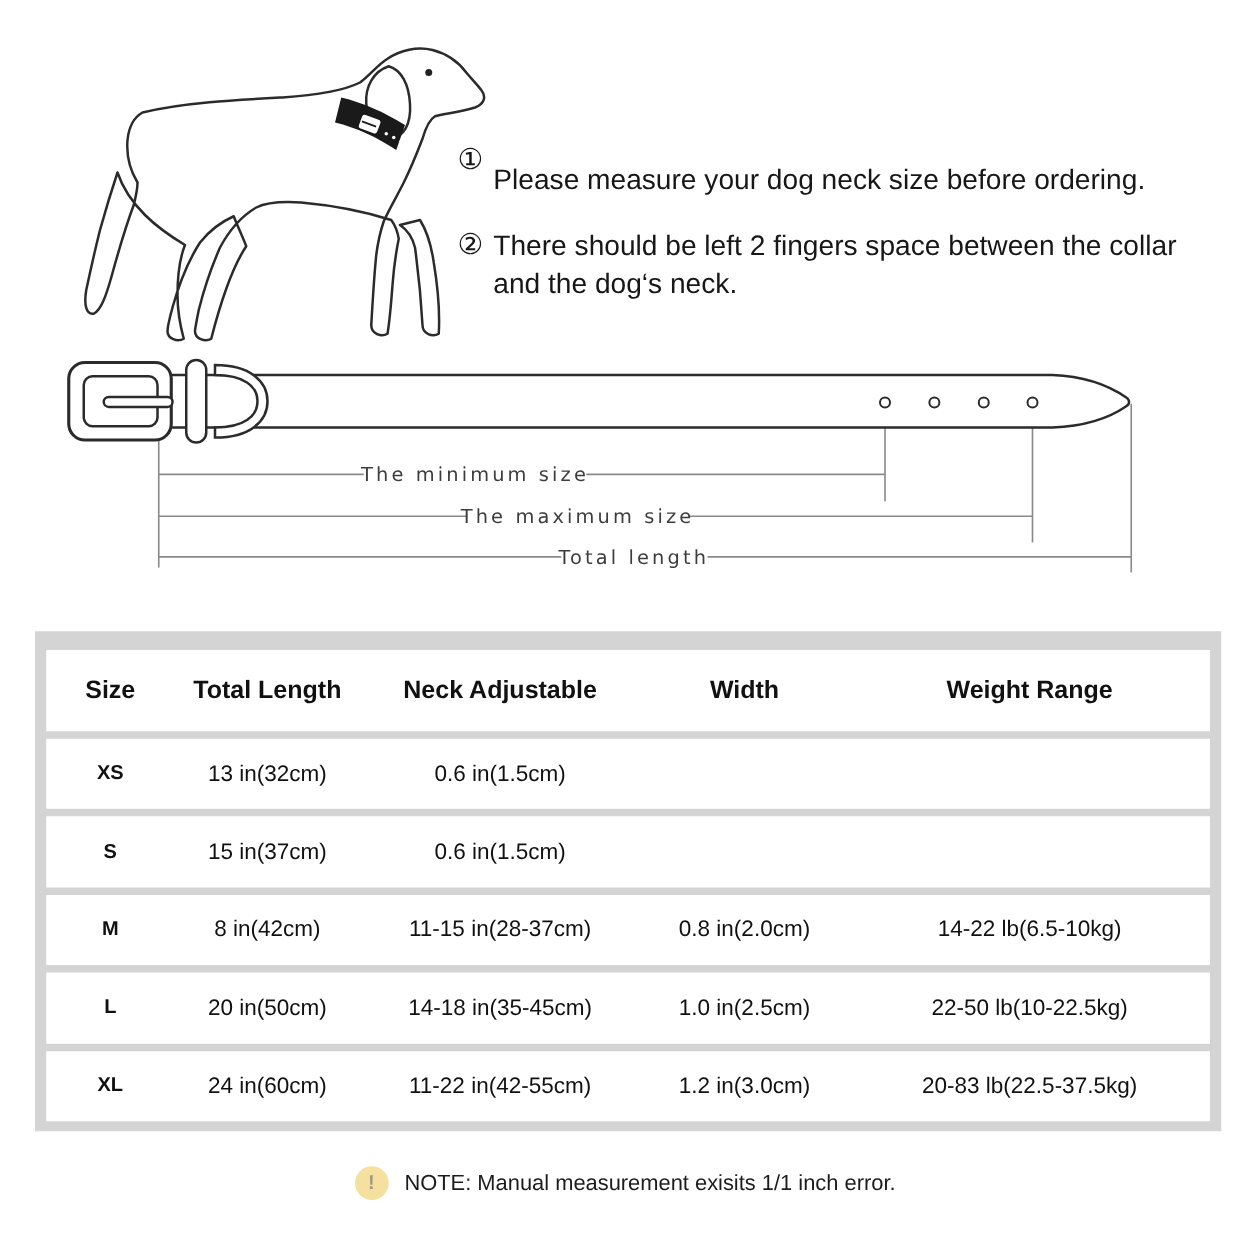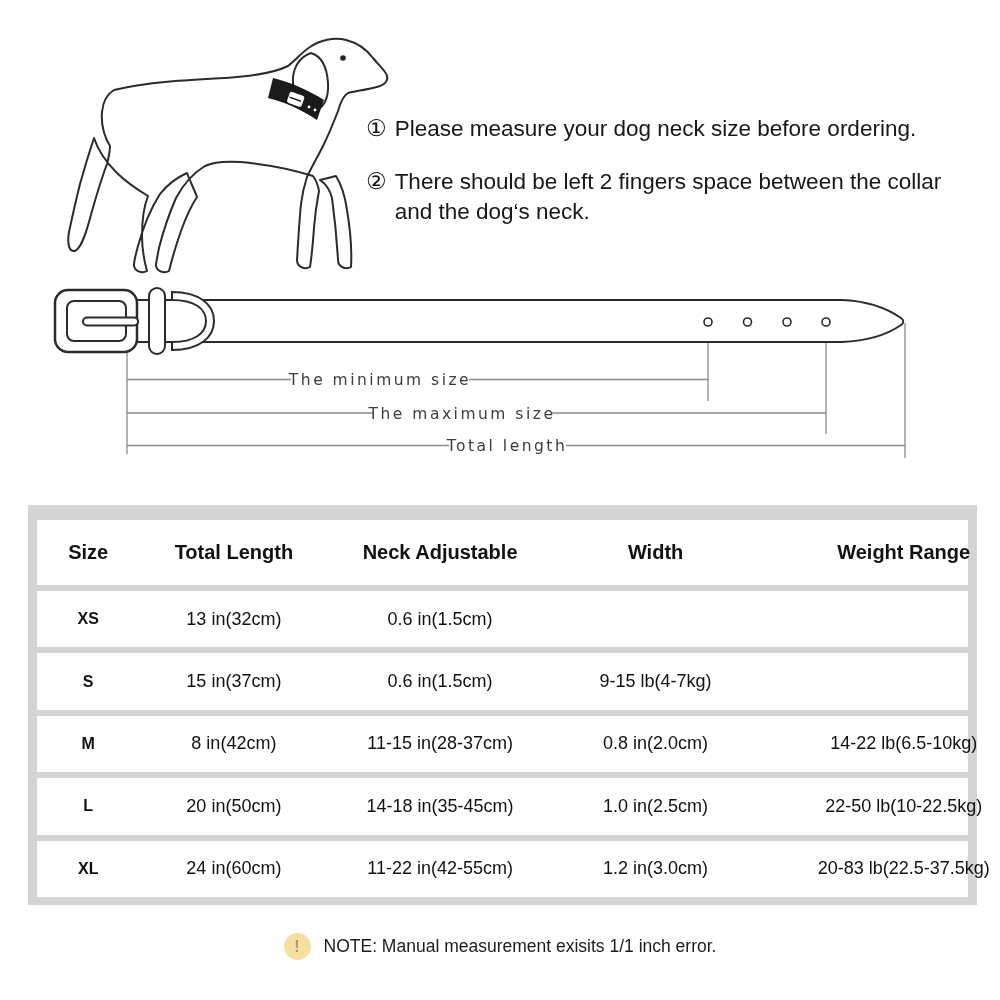--- a/index.html
+++ b/index.html
@@ -5,30 +5,30 @@
   * { margin:0; padding:0; box-sizing:border-box; }
   html,body { width:1000px; height:1000px; background:#ffffff; overflow:hidden;
               font-family:"Liberation Sans", sans-serif; color:#1c1c1c; }
   .abs { position:absolute; }
 
   
   #instructions { position:absolute; left:366px; top:114px; width:622px; }
   .instr-item { display:flex; align-items:flex-start; gap:8px; font-size:22.5px; line-height:1.33; color:#171717; }
   .instr-item + .instr-item { margin-top:23px; }
   .instr-num { font-family:"DejaVu Sans", sans-serif; font-size:23px; line-height:1.3; }
-  .instr-text.one-line { white-space:nowrap; }
+  .instr-text.one-line { white-space:nowrap;margin-top:15px; }
   .instr-text.wrap { width:562px; }
 
   
   #size-table { position:absolute; left:28px; top:505px; width:949px; height:400px;
                 background:#d4d4d4; padding:15px 9px 8px 9px;
                 display:flex; flex-direction:column; gap:6px; }
   .t-row { background:#ffffff; flex:1 1 0; display:grid;
            grid-template-columns:11% 16% 24% 18% 31%;
-           align-items:center; text-align:center; font-size:18px; color:#111;gap:20px; }
+           align-items:center; text-align:center; font-size:18px; color:#111; }
   .t-row.header { flex:1.15 1 0; font-weight:bold; font-size:20px; }
   .t-cell.size { font-weight:bold; font-size:16px; }
 
   
   #note { position:absolute; left:0; top:933px; width:1000px;
           display:flex; justify-content:center; align-items:center; gap:13px; }
   #note-icon { width:27px; height:27px; border-radius:50%; background:#f6e0a0;
                display:flex; align-items:center; justify-content:center;
                color:#a39b80; font-weight:bold; font-size:16px; }
   #note-text { font-size:17.5px; color:#1c1c1c; }
@@ -135,21 +135,20 @@
   <div class="t-row">
     <div class="t-cell size">XS</div>
     <div class="t-cell">13 in(32cm)</div>
     <div class="t-cell">0.6 in(1.5cm)</div>
   </div>
 
   <div class="t-row">
     <div class="t-cell size">S</div>
     <div class="t-cell">15 in(37cm)</div>
     <div class="t-cell">0.6 in(1.5cm)</div>
-    <div class="t-cell">9-15 lb(4-7kg)</div>
   </div>
 
   <div class="t-row">
     <div class="t-cell size">M</div>
     <div class="t-cell">8 in(42cm)</div>
     <div class="t-cell">11-15 in(28-37cm)</div>
     <div class="t-cell">0.8 in(2.0cm)</div>
     <div class="t-cell">14-22 lb(6.5-10kg)</div>
   </div>
 

